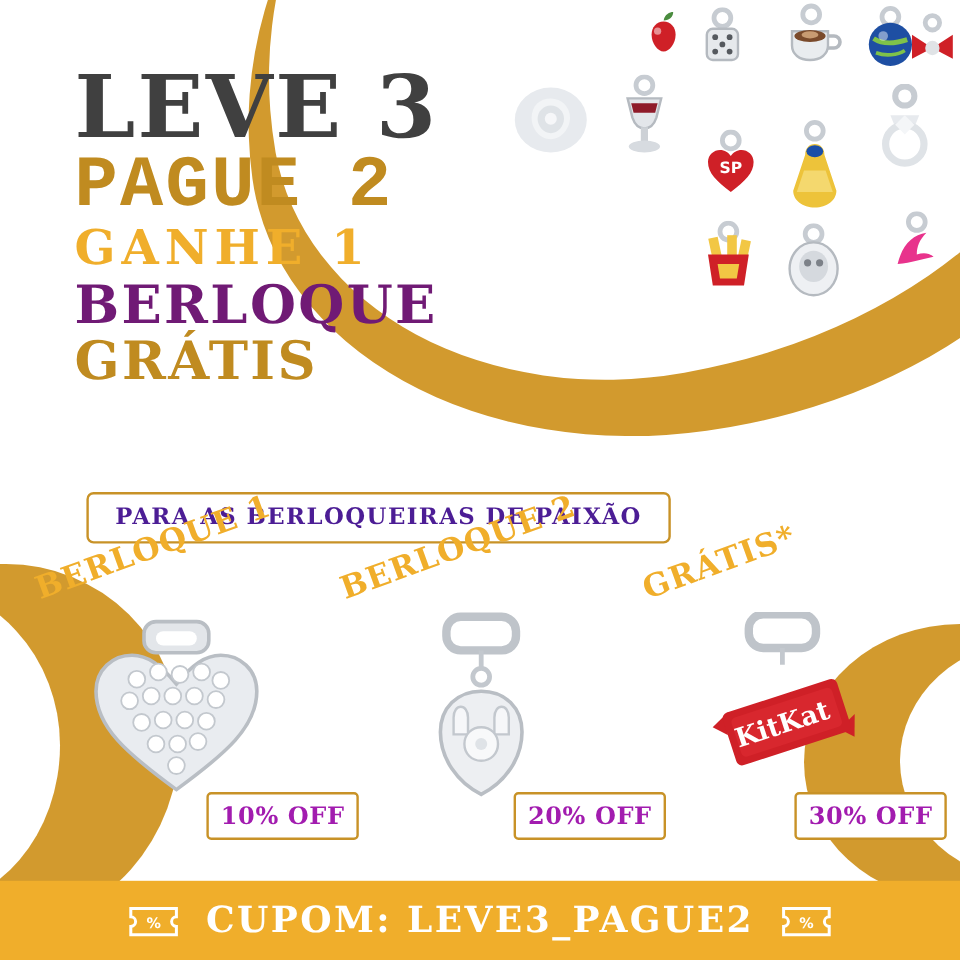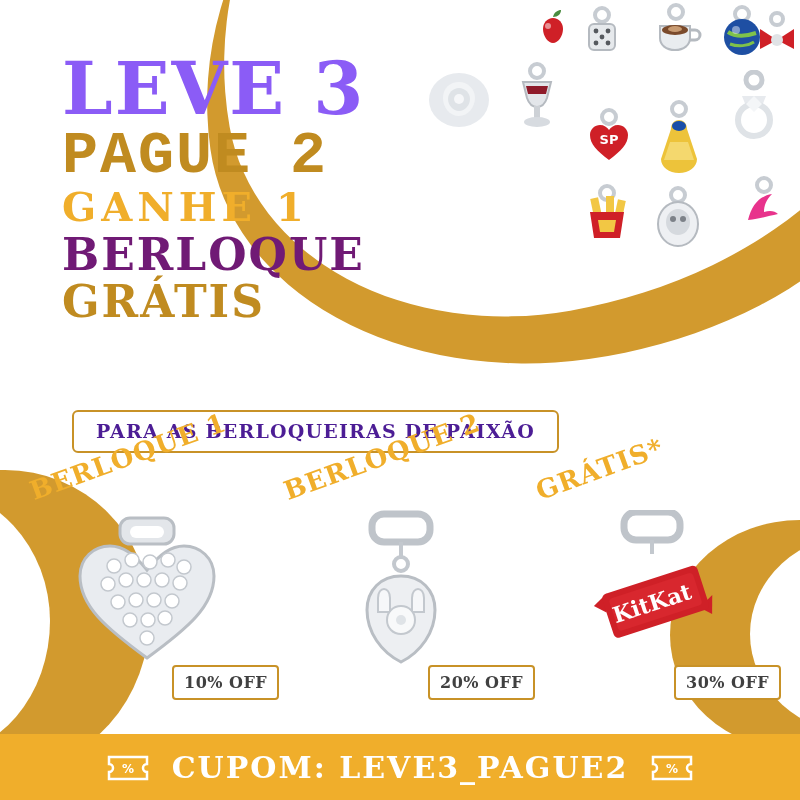--- a/index.html
+++ b/index.html
@@ -85,21 +85,21 @@
     left: 62px;
     top: 56px;
     width: 440px;
   }
   .line1 {
     font-family: "DejaVu Serif", serif;
     font-weight: bold;
     font-size: 72px;
     line-height: 0.92;
     letter-spacing: 2px;
-    color: #8b5cf6;
+    color: #404040;
     white-space: nowrap;
   }
   .line2 {
     font-family: Liberation Mono, monospace;
     font-weight: bold;
     font-size: 60px;
     line-height: 1.0;
     letter-spacing: 2px;
     color: #c08b20;
     margin-top: 4px;
@@ -188,31 +188,31 @@
     width: 170px;
     height: 160px;
   }
   .badge {
     position: absolute;
     bottom: 22px;
     padding: 6px 10px;
     border: 2px solid #c89227;
     border-radius: 4px;
     background: #ffffff;
-    color: #404040;
-    font-family: "DejaVu Serif", serif;
-    font-weight: bold;
-    font-size: 16px;
+    color: #a21caf;
+    font-family: "DejaVu Serif", serif;
+    font-weight: bold;
+    font-size: 20px;
     letter-spacing: 0.5px;
     white-space: nowrap;
     text-align: right;
   }
   .product.p1 .badge { left: 150px; }
   .product.p2 .badge { left: 152px; }
-  .product.p3 .badge { left: 146px; }
+  .product.p3 .badge { left: 134px; }
 
   
   .coupon-bar {
     position: absolute;
     left: 0;
     bottom: 0;
     width: 800px;
     height: 66px;
     background: #f0ae2b;
     display: flex;

